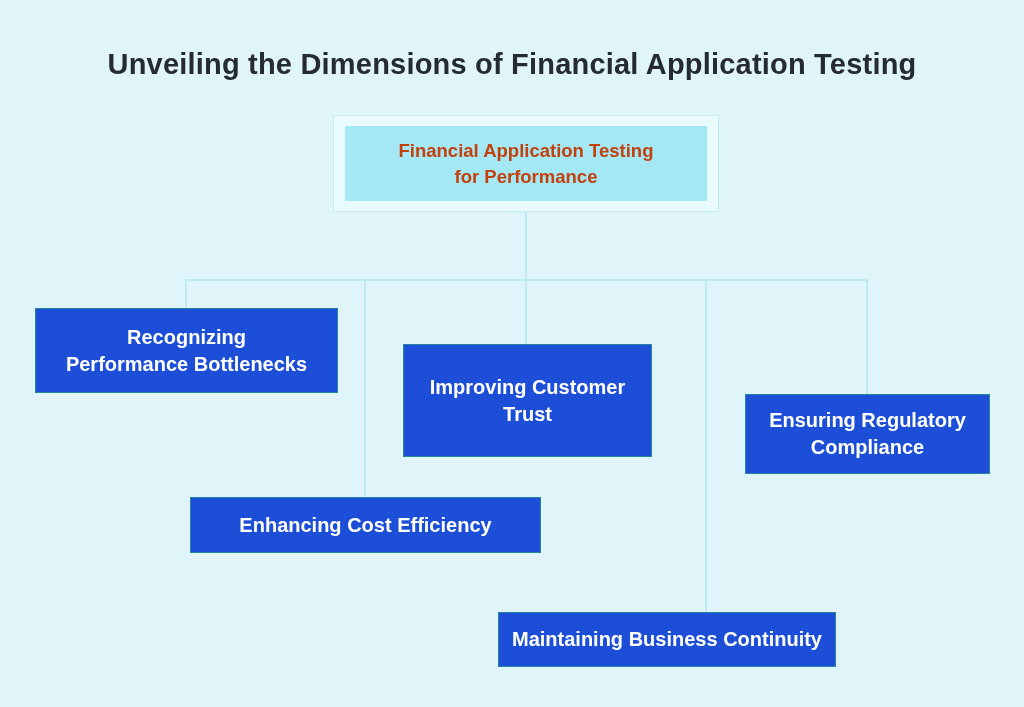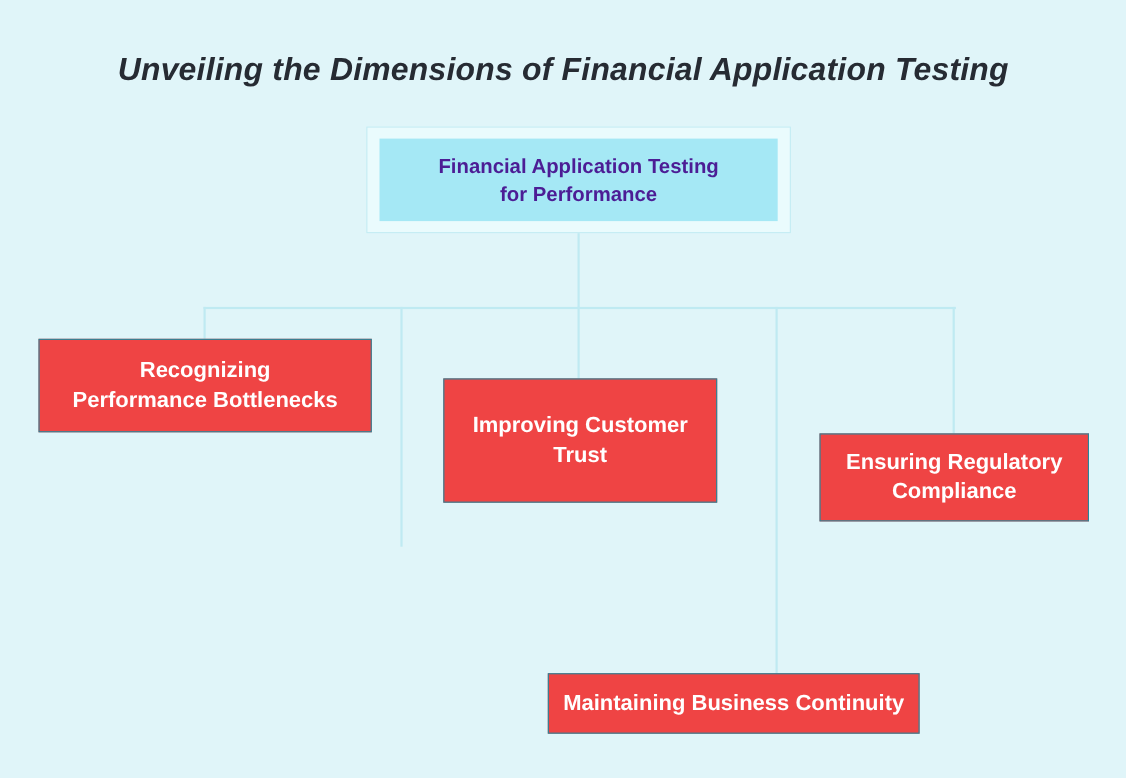--- a/index.html
+++ b/index.html
@@ -19,52 +19,51 @@
     position: absolute;
     left: 0;
     top: 48px;
     width: 1024px;
     margin: 0;
     text-align: center;
     font-size: 29px;
     font-weight: 800;
     letter-spacing: 0.2px;
     color: #262b33;
-    font-style: italic;
   }
   .root-frame {
     position: absolute;
     left: 333px;
     top: 115px;
     width: 386px;
     height: 97px;
     background: #eafbfd;
     border: 1px solid #c3ecf3;
     box-sizing: border-box;
   }
   .root-node {
     position: absolute;
     left: 345px;
     top: 126px;
     width: 362px;
     height: 75px;
     background: #a5e8f5;
-    color: #4c1d95;
+    color: #c2410c;
     font-size: 18.5px;
     font-weight: 800;
     line-height: 26px;
     display: flex;
     align-items: center;
     justify-content: center;
     text-align: center;
     white-space: pre-line;
   }
   .node {
     position: absolute;
-    background: #ef4444;
+    background: #1d4ed8;
     border: 1px solid #27869b;
     box-sizing: border-box;
     color: #ffffff;
     font-size: 20px;
     font-weight: 800;
     line-height: 27px;
     display: flex;
     align-items: center;
     justify-content: center;
     text-align: center;
@@ -109,16 +108,17 @@
 
   <div class="node node-recognizing">Recognizing
 Performance Bottlenecks</div>
 
   <div class="node node-improving">Improving Customer
 Trust</div>
 
   <div class="node node-ensuring">Ensuring Regulatory
 Compliance</div>
 
+  <div class="node node-enhancing">Enhancing Cost Efficiency</div>
 
   <div class="node node-maintaining">Maintaining Business Continuity</div>
 
 </div>
 
 </body></html>

